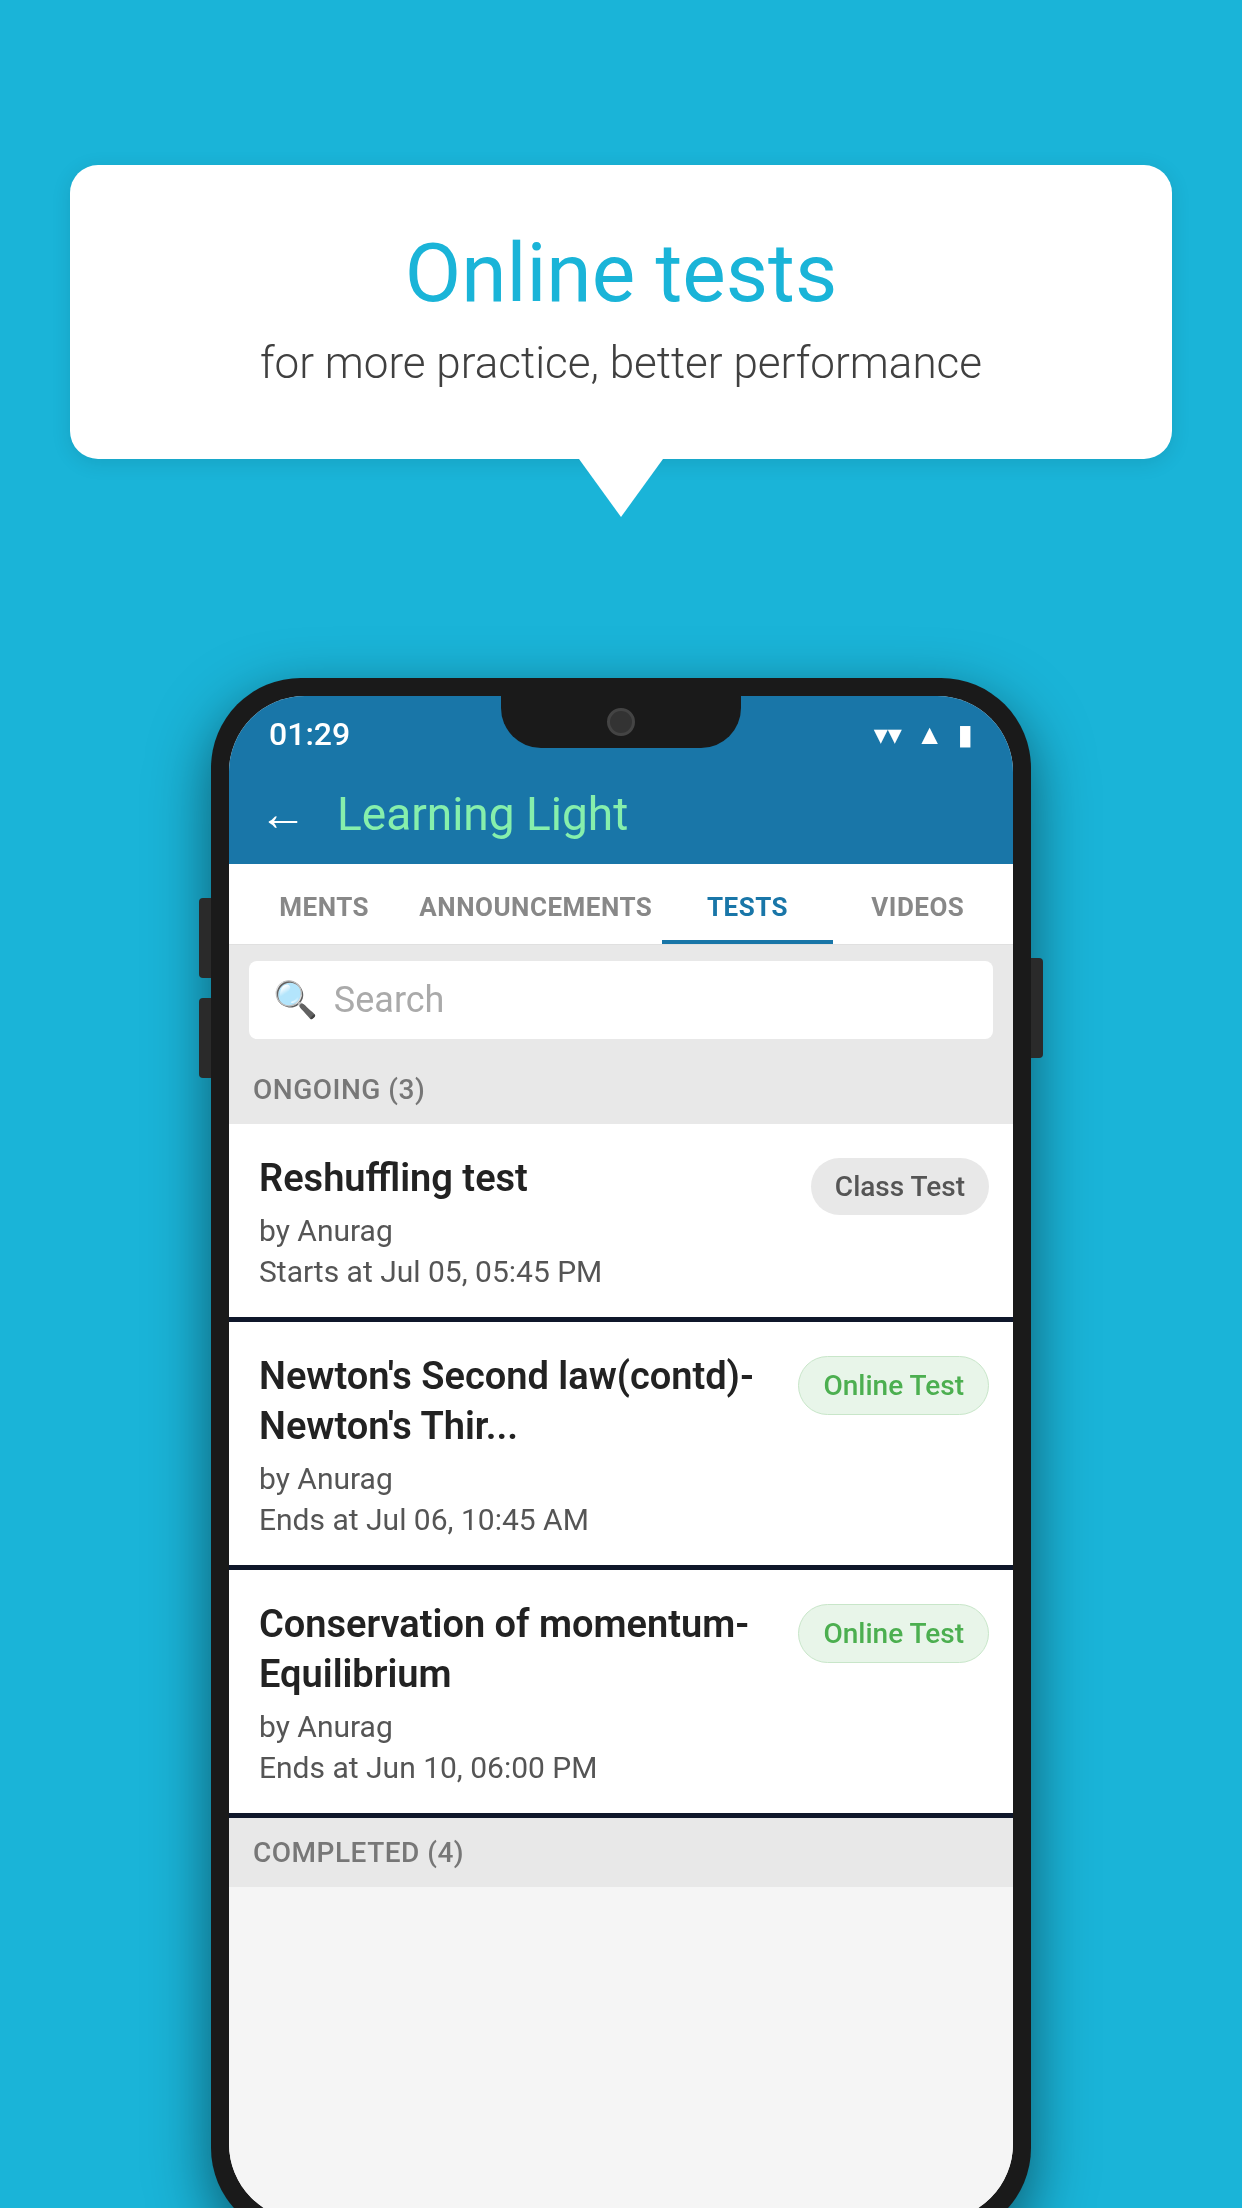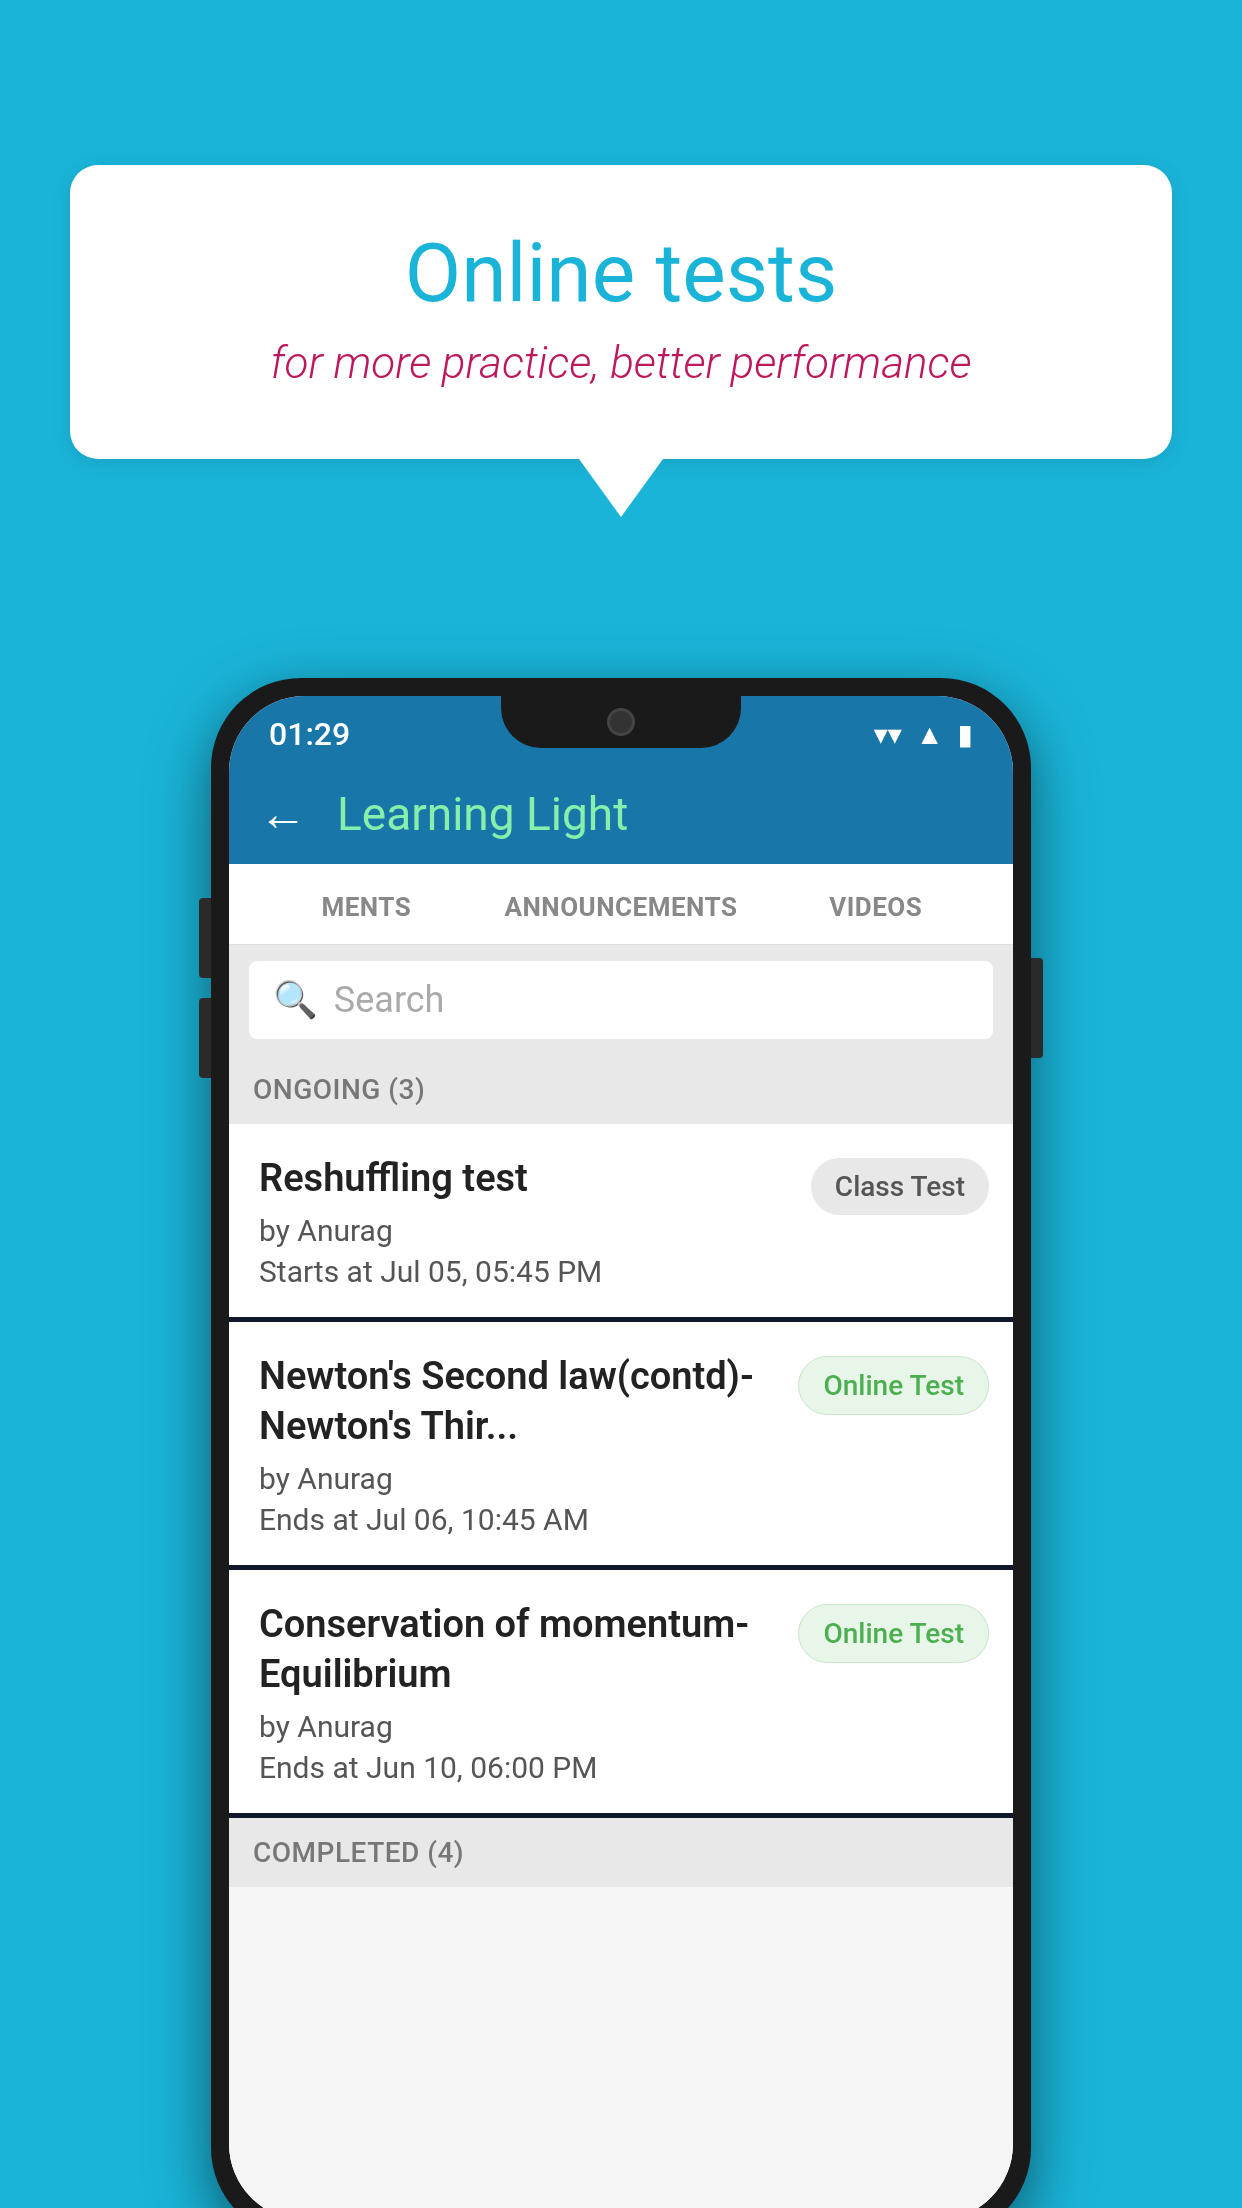--- a/index.html
+++ b/index.html
@@ -35,24 +35,23 @@
     }
 
     .speech-bubble-title {
       color: #1ab4d8;
       font-size: 82px;
       font-weight: 400;
       margin-bottom: 16px;
     }
 
     .speech-bubble-subtitle {
-      color: #be185d;
+      color: #404040;
       font-size: 44px;
       font-weight: 300;
-      font-style: italic;
     }
 
     .speech-bubble-arrow {
       width: 0;
       height: 0;
       border-left: 42px solid transparent;
       border-right: 42px solid transparent;
       border-top: 58px solid white;
       margin-top: 0px;
     }
@@ -368,20 +367,23 @@
       <div class="app-title">Learning Light</div>
     </div>
 
     <div class="tabs-bar">
       <div class="tab-item">
         <span>MENTS</span>
       </div>
       <div class="tab-item">
         <span>ANNOUNCEMENTS</span>
       </div>
+      <div class="tab-item active">
+        <span>TESTS</span>
+      </div>
       <div class="tab-item">
         <span>VIDEOS</span>
       </div>
     </div>
 
     <div class="phone-content">
 
       <div class="search-container">
         <div class="search-box">
           <span class="search-icon">🔍</span>

